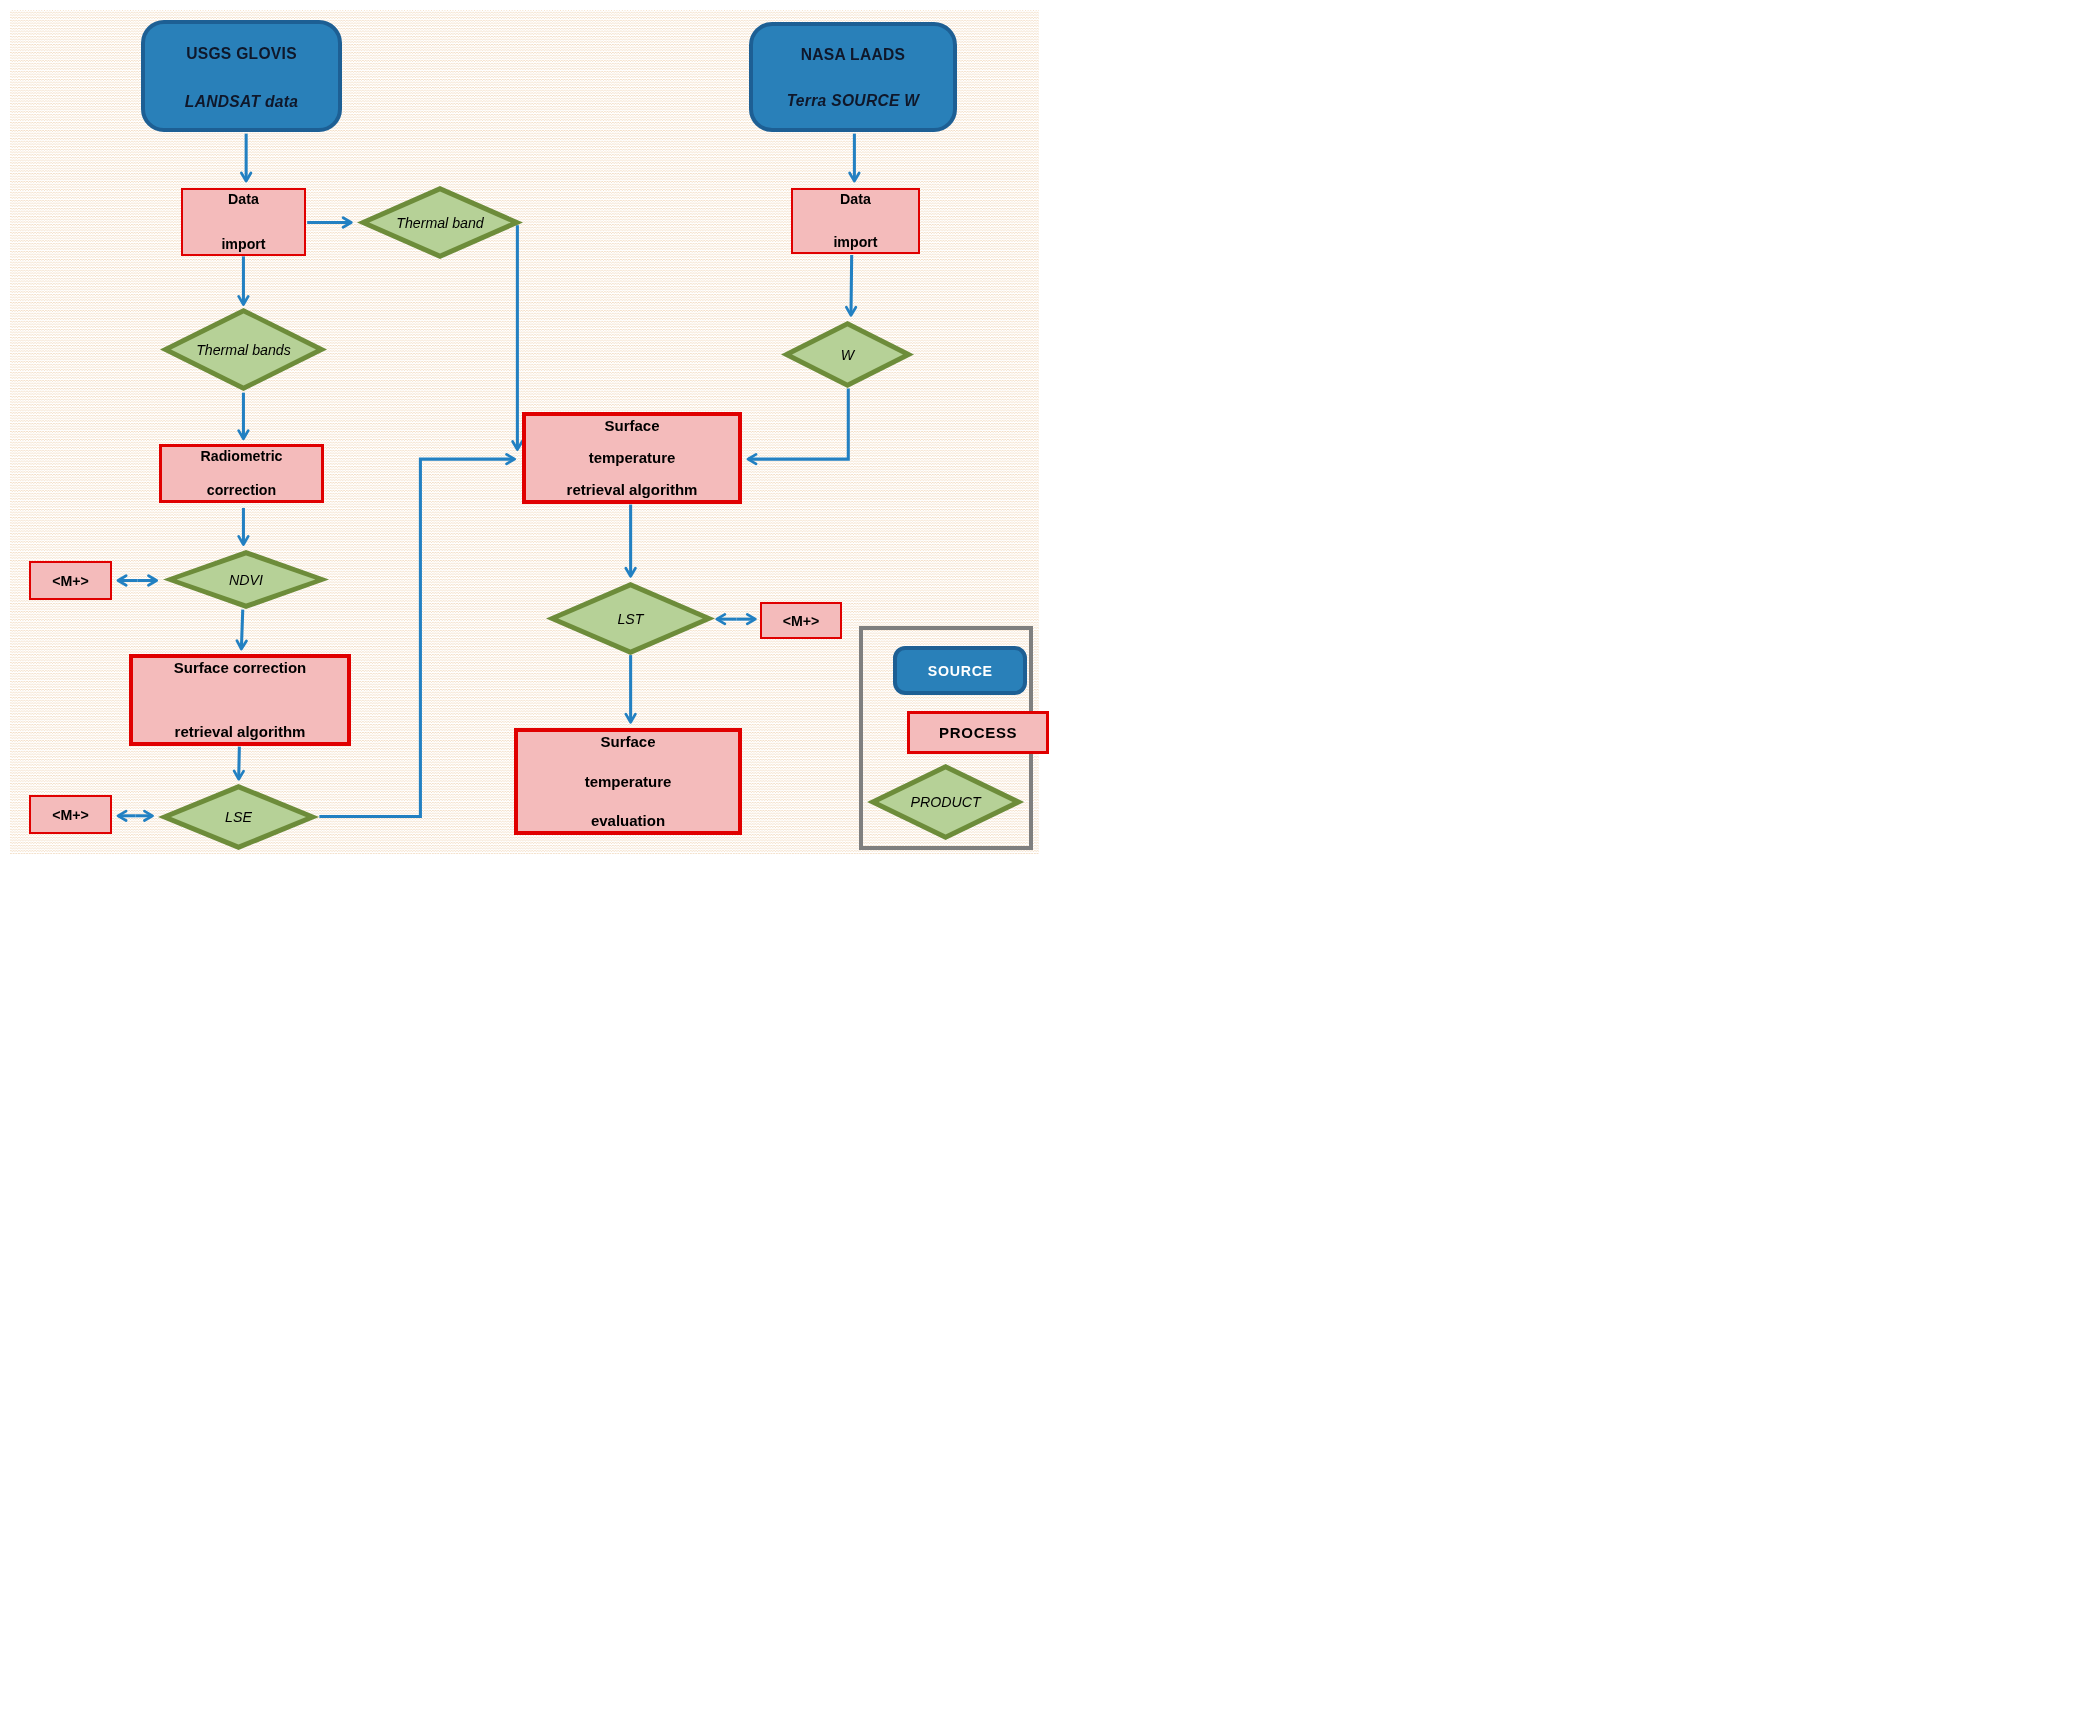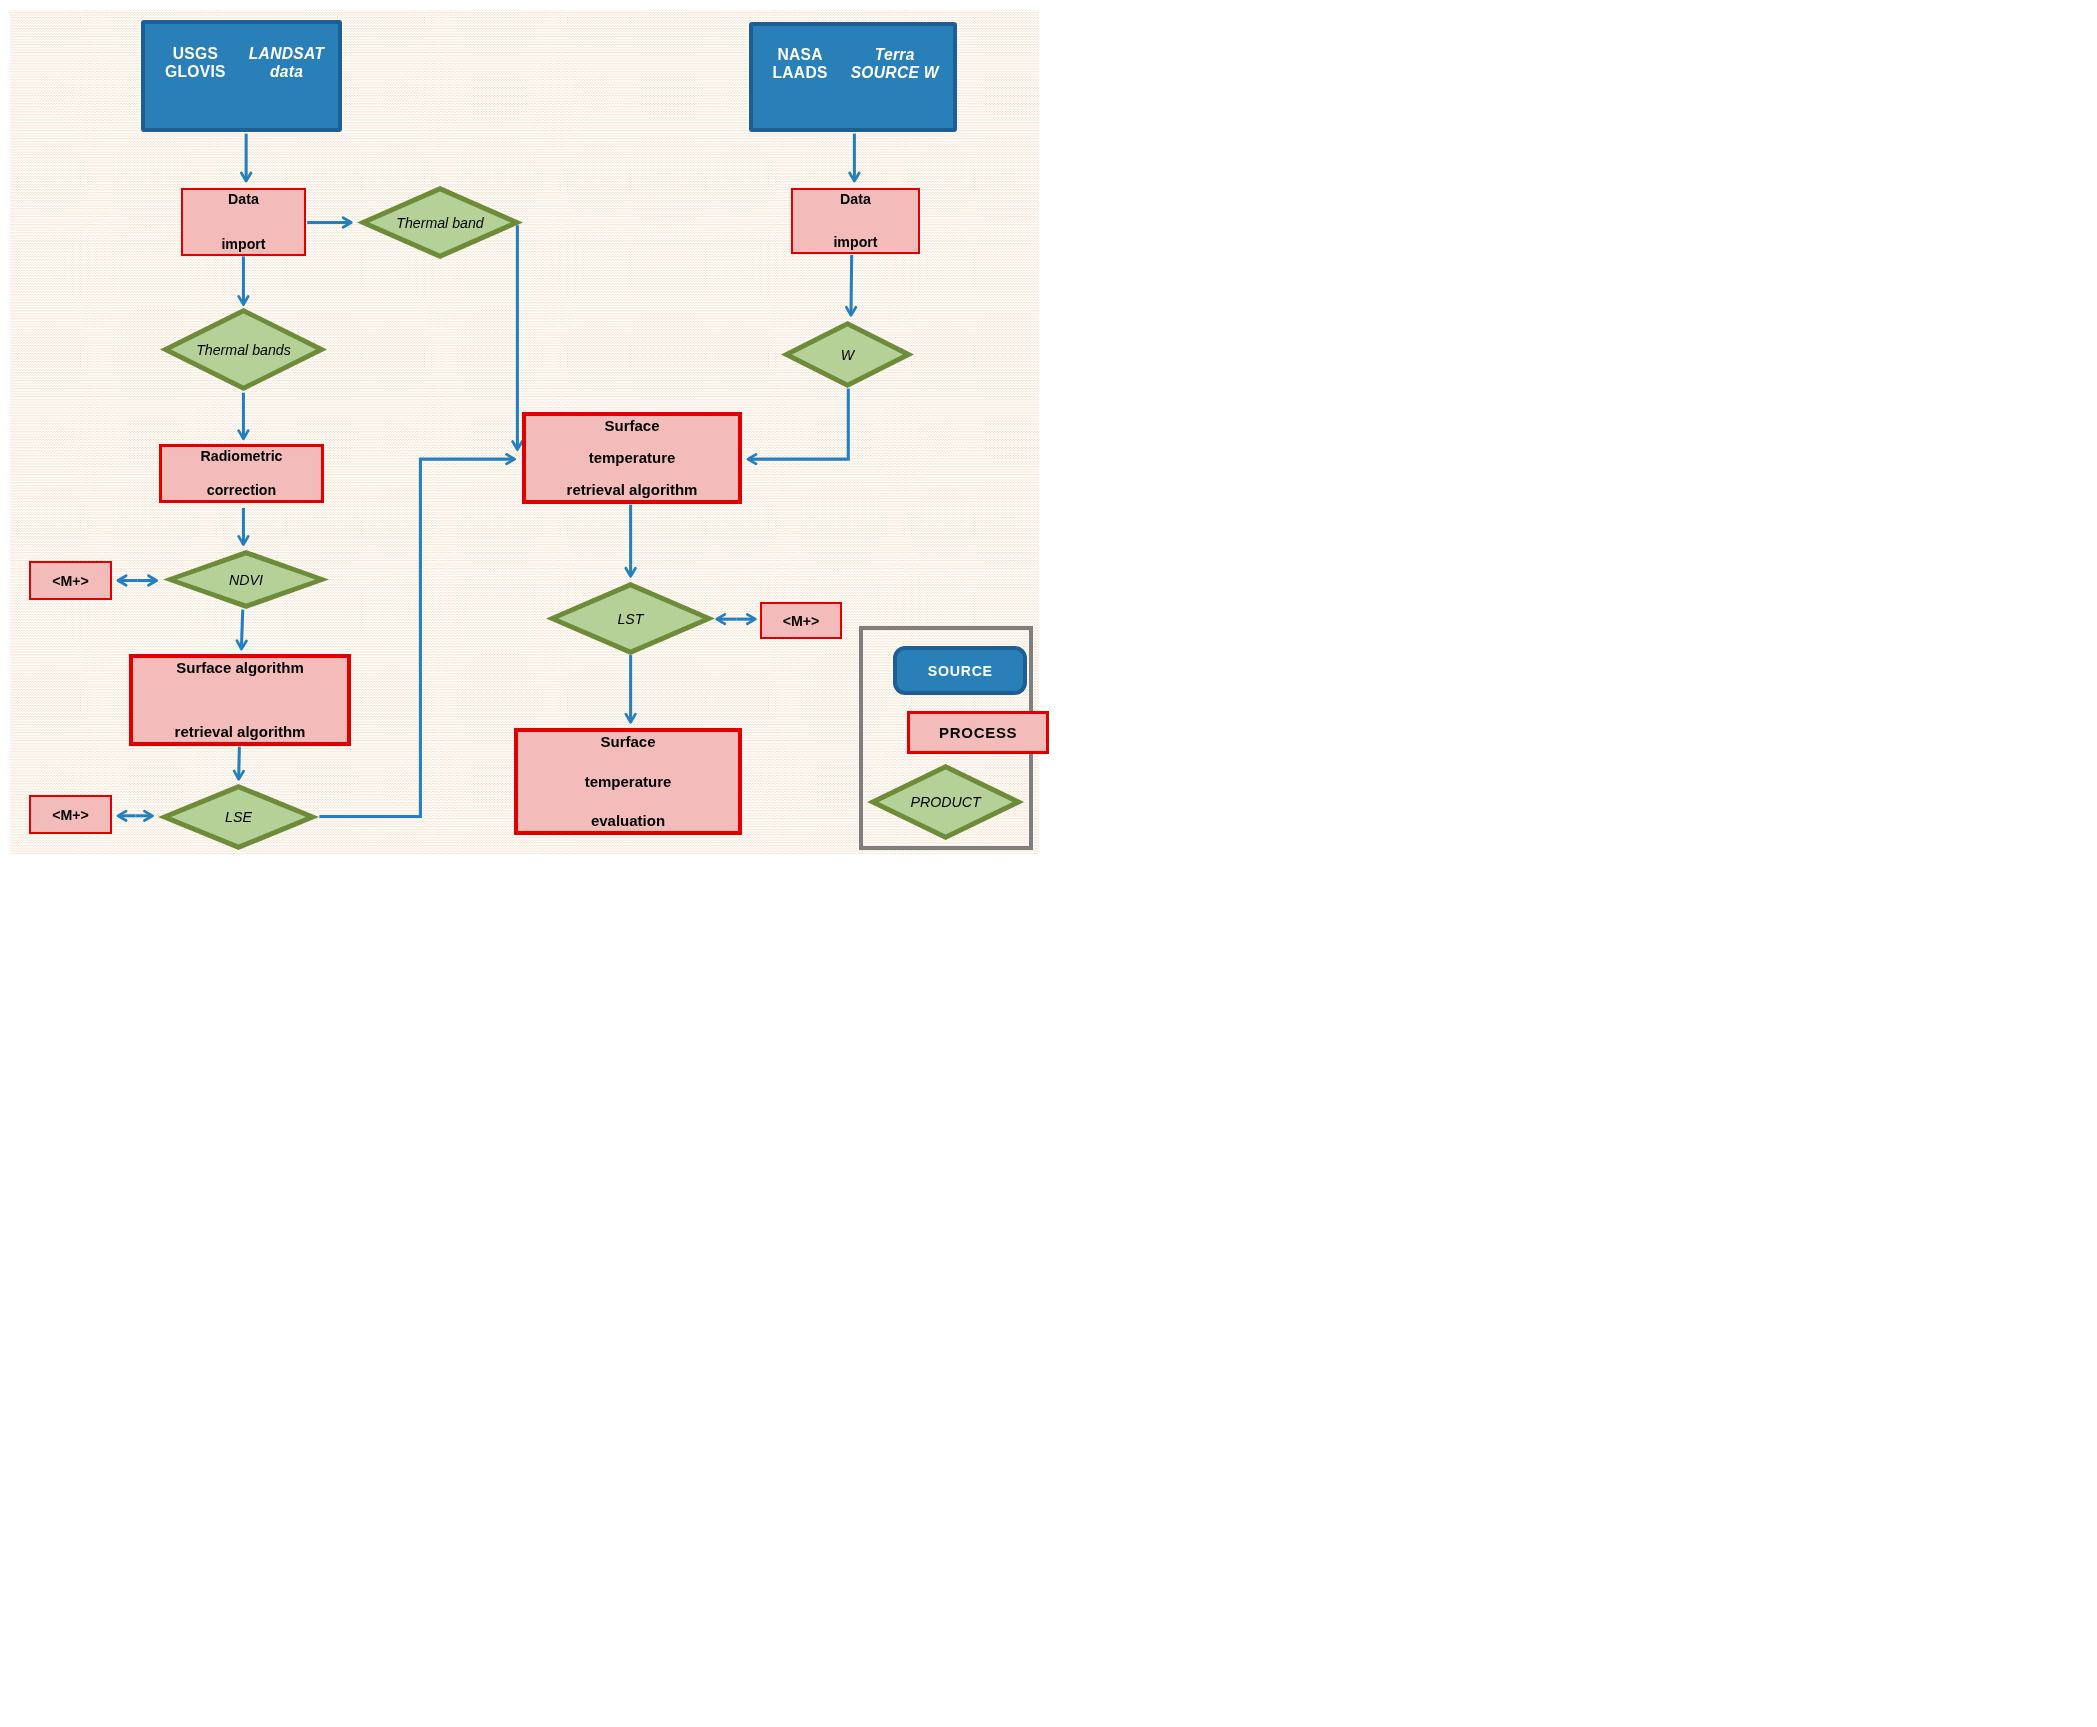--- a/index.html
+++ b/index.html
@@ -9,22 +9,22 @@
   }
   .content-bg{
     position:absolute;inset:10.2px;
     background-color:#ffffff;
     background-image:conic-gradient(#f3dec6 90deg,#ffffff 90deg 180deg,#f3dec6 180deg 270deg,#ffffff 270deg);
     background-size:2.7px 2.7px;
   }
   .wires{position:absolute;left:0;top:0;z-index:10;}
   .node{position:absolute;z-index:20;box-sizing:border-box;}
   .src{
-    background:#2980b9;border:4.7px solid #1d5f94;border-radius:3px;color:#ffffff;
-    font-weight:bold;font-size:15.6px;text-align:center;display:flex;flex-direction:row;
+    background:#2980b9;border:4.7px solid #1d5f94;border-radius:23px;color:#0f172a;
+    font-weight:bold;font-size:15.6px;text-align:center;display:flex;flex-direction:column;
     justify-content:space-between;padding:20.3px 5.4px 17.6px 5.4px;letter-spacing:0.3px;
   }
   .src .l2{font-style:italic;}
   .proc{
     background:#f4bbbb;border:2.7px solid #e00000;color:#000;font-weight:bold;
     display:flex;flex-direction:column;align-items:center;justify-content:space-between;
     text-align:center;font-size:14.2px;line-height:1.32;
   }
   .proc.thick{border-width:4.7px;font-size:15px;}
   .proc.mid{border-width:3.4px;}
@@ -112,21 +112,21 @@
   <div class="node proc mid" style="left:159px;top:444px;width:165px;height:59px;">
     <div>Radiometric</div>
     <div>correction</div>
   </div>
   <div class="node proc thick" style="left:522px;top:412px;width:220px;height:92px;">
     <div>Surface</div>
     <div>temperature</div>
     <div>retrieval algorithm</div>
   </div>
   <div class="node proc thick" style="left:129px;top:654px;width:222px;height:92px;">
-    <div>Surface algorithm</div>
+    <div>Surface correction</div>
     <div>retrieval algorithm</div>
   </div>
   <div class="node proc thick" style="left:514px;top:728px;width:228px;height:107px;">
     <div>Surface</div>
     <div>temperature</div>
     <div>evaluation</div>
   </div>
 
   <div class="node mplus" style="left:29px;top:561px;width:83px;height:39px;">
     <span>&lt;M+&gt;</span>

